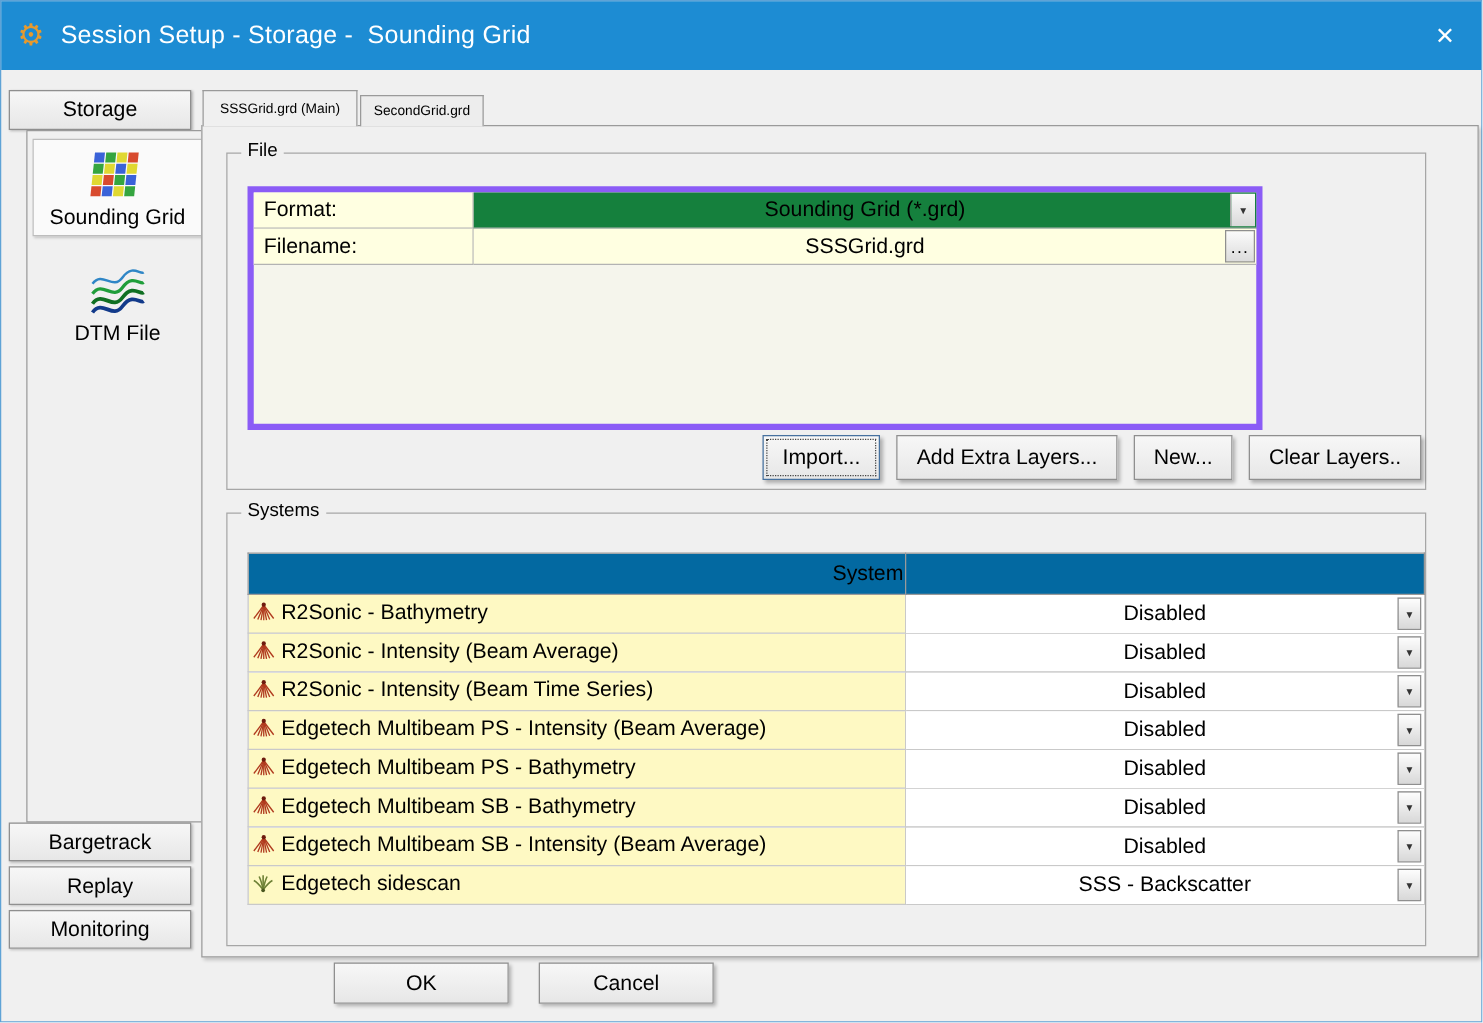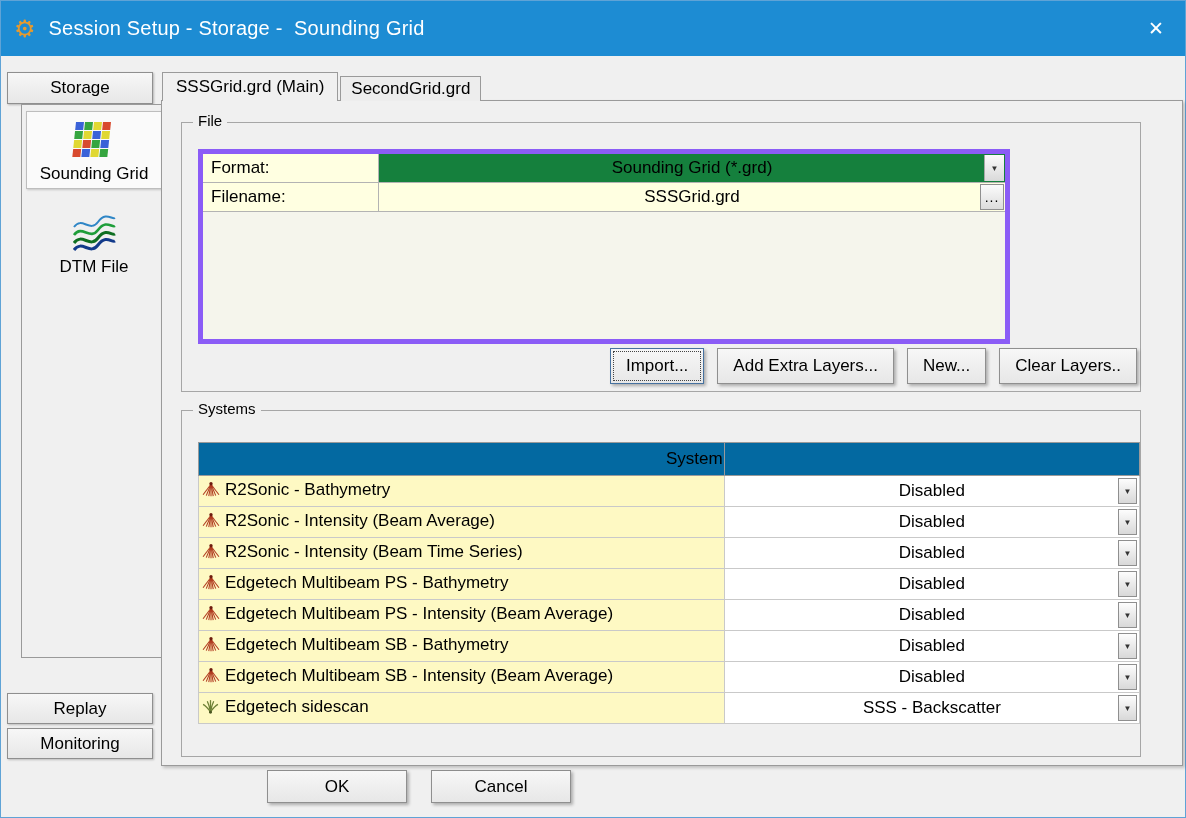--- a/index.html
+++ b/index.html
@@ -63,21 +63,21 @@
     position:absolute;left:6px;width:146px;height:31px;padding:0;
     box-shadow:1px 1px 2px rgba(0,0,0,.22);
   }
   
   .tabs{
     position:absolute;left:161px;top:71px;height:29px;
     display:flex;align-items:flex-end;z-index:5;
   }
   .tab{
     border:1px solid #9a9a9a;border-bottom:none;
-    font-size:17px;display:flex;align-items:center;
+    font-size:11px;display:flex;align-items:center;
     box-sizing:border-box;white-space:pre;
   }
   .tab.active{height:29px;background:#f0f0f0;padding:0 13px;z-index:6;}
   .tab.inactive{height:25px;background:#ededed;padding:0 10px;margin-left:2px;}
   .panel{
     position:absolute;left:160px;top:99px;width:1020px;height:664px;
     border:1px solid #9a9a9a;background:#f0f0f0;box-sizing:content-box;
     box-shadow:2px 2px 3px rgba(0,0,0,.2);z-index:4;
   }
   
@@ -204,20 +204,21 @@
           <path d="M3 16 C 11 5, 19 22, 27 11 S 41 9, 44 7" stroke="#2f86c6" stroke-width="2" fill="none"></path>
           <path d="M3 24 C 11 13, 19 30, 27 19 S 41 17, 44 15" stroke="#1f9e3a" stroke-width="2.6" fill="none"></path>
           <path d="M3 32 C 11 21, 19 38, 27 27 S 41 25, 44 23" stroke="#0f6f22" stroke-width="3" fill="none"></path>
           <path d="M3 39 C 11 28, 19 45, 27 34 S 41 32, 44 30" stroke="#123a8a" stroke-width="3" fill="none"></path>
         </svg>
       </span>
       <span class="side-label">DTM File</span>
     </div>
   </div>
 
+  <div class="side-bottom-btn btn" style="top:657px">Bargetrack</div>
   <div class="side-bottom-btn btn" style="top:692px">Replay</div>
   <div class="side-bottom-btn btn" style="top:727px">Monitoring</div>
 
   <div class="tabs">
     <div class="tab active">SSSGrid.grd (Main)</div>
     <div class="tab inactive">SecondGrid.grd</div>
   </div>
 
   <div class="panel">
 
@@ -309,36 +310,36 @@
                     <g stroke="#b03a1e" stroke-width="1">
                       <line x1="8.5" y1="3" x2="1" y2="13"></line>
                       <line x1="8.5" y1="3" x2="4" y2="13.8"></line>
                       <line x1="8.5" y1="3" x2="6.4" y2="14.2"></line>
                       <line x1="8.5" y1="3" x2="8.5" y2="14.3"></line>
                       <line x1="8.5" y1="3" x2="10.6" y2="14.2"></line>
                       <line x1="8.5" y1="3" x2="13" y2="13.8"></line>
                       <line x1="8.5" y1="3" x2="16" y2="13"></line>
                     </g>
                     <circle cx="8.5" cy="2.6" r="1.6" fill="#6e1b0e"></circle>
+                  </svg></span><span class="sys-label">Edgetech Multibeam PS - Intensity (Beam Average)</span></td>
+              <td class="sys-val"><span class="val-text">Disabled</span><span class="grid-combo-btn">▼</span></td>
+            </tr>
+            <tr>
+              <td class="sys-name"><span class="row-icon"><svg width="18" height="17" viewBox="0 0 17 16">
+                    <g stroke="#b03a1e" stroke-width="1">
+                      <line x1="8.5" y1="3" x2="1" y2="13"></line>
+                      <line x1="8.5" y1="3" x2="4" y2="13.8"></line>
+                      <line x1="8.5" y1="3" x2="6.4" y2="14.2"></line>
+                      <line x1="8.5" y1="3" x2="8.5" y2="14.3"></line>
+                      <line x1="8.5" y1="3" x2="10.6" y2="14.2"></line>
+                      <line x1="8.5" y1="3" x2="13" y2="13.8"></line>
+                      <line x1="8.5" y1="3" x2="16" y2="13"></line>
+                    </g>
+                    <circle cx="8.5" cy="2.6" r="1.6" fill="#6e1b0e"></circle>
                   </svg></span><span class="sys-label">Edgetech Multibeam PS - Bathymetry</span></td>
-              <td class="sys-val"><span class="val-text">Disabled</span><span class="grid-combo-btn">▼</span></td>
-            </tr>
-            <tr>
-              <td class="sys-name"><span class="row-icon"><svg width="18" height="17" viewBox="0 0 17 16">
-                    <g stroke="#b03a1e" stroke-width="1">
-                      <line x1="8.5" y1="3" x2="1" y2="13"></line>
-                      <line x1="8.5" y1="3" x2="4" y2="13.8"></line>
-                      <line x1="8.5" y1="3" x2="6.4" y2="14.2"></line>
-                      <line x1="8.5" y1="3" x2="8.5" y2="14.3"></line>
-                      <line x1="8.5" y1="3" x2="10.6" y2="14.2"></line>
-                      <line x1="8.5" y1="3" x2="13" y2="13.8"></line>
-                      <line x1="8.5" y1="3" x2="16" y2="13"></line>
-                    </g>
-                    <circle cx="8.5" cy="2.6" r="1.6" fill="#6e1b0e"></circle>
-                  </svg></span><span class="sys-label">Edgetech Multibeam PS - Intensity (Beam Average)</span></td>
               <td class="sys-val"><span class="val-text">Disabled</span><span class="grid-combo-btn">▼</span></td>
             </tr>
             <tr>
               <td class="sys-name"><span class="row-icon"><svg width="18" height="17" viewBox="0 0 17 16">
                     <g stroke="#b03a1e" stroke-width="1">
                       <line x1="8.5" y1="3" x2="1" y2="13"></line>
                       <line x1="8.5" y1="3" x2="4" y2="13.8"></line>
                       <line x1="8.5" y1="3" x2="6.4" y2="14.2"></line>
                       <line x1="8.5" y1="3" x2="8.5" y2="14.3"></line>
                       <line x1="8.5" y1="3" x2="10.6" y2="14.2"></line>

